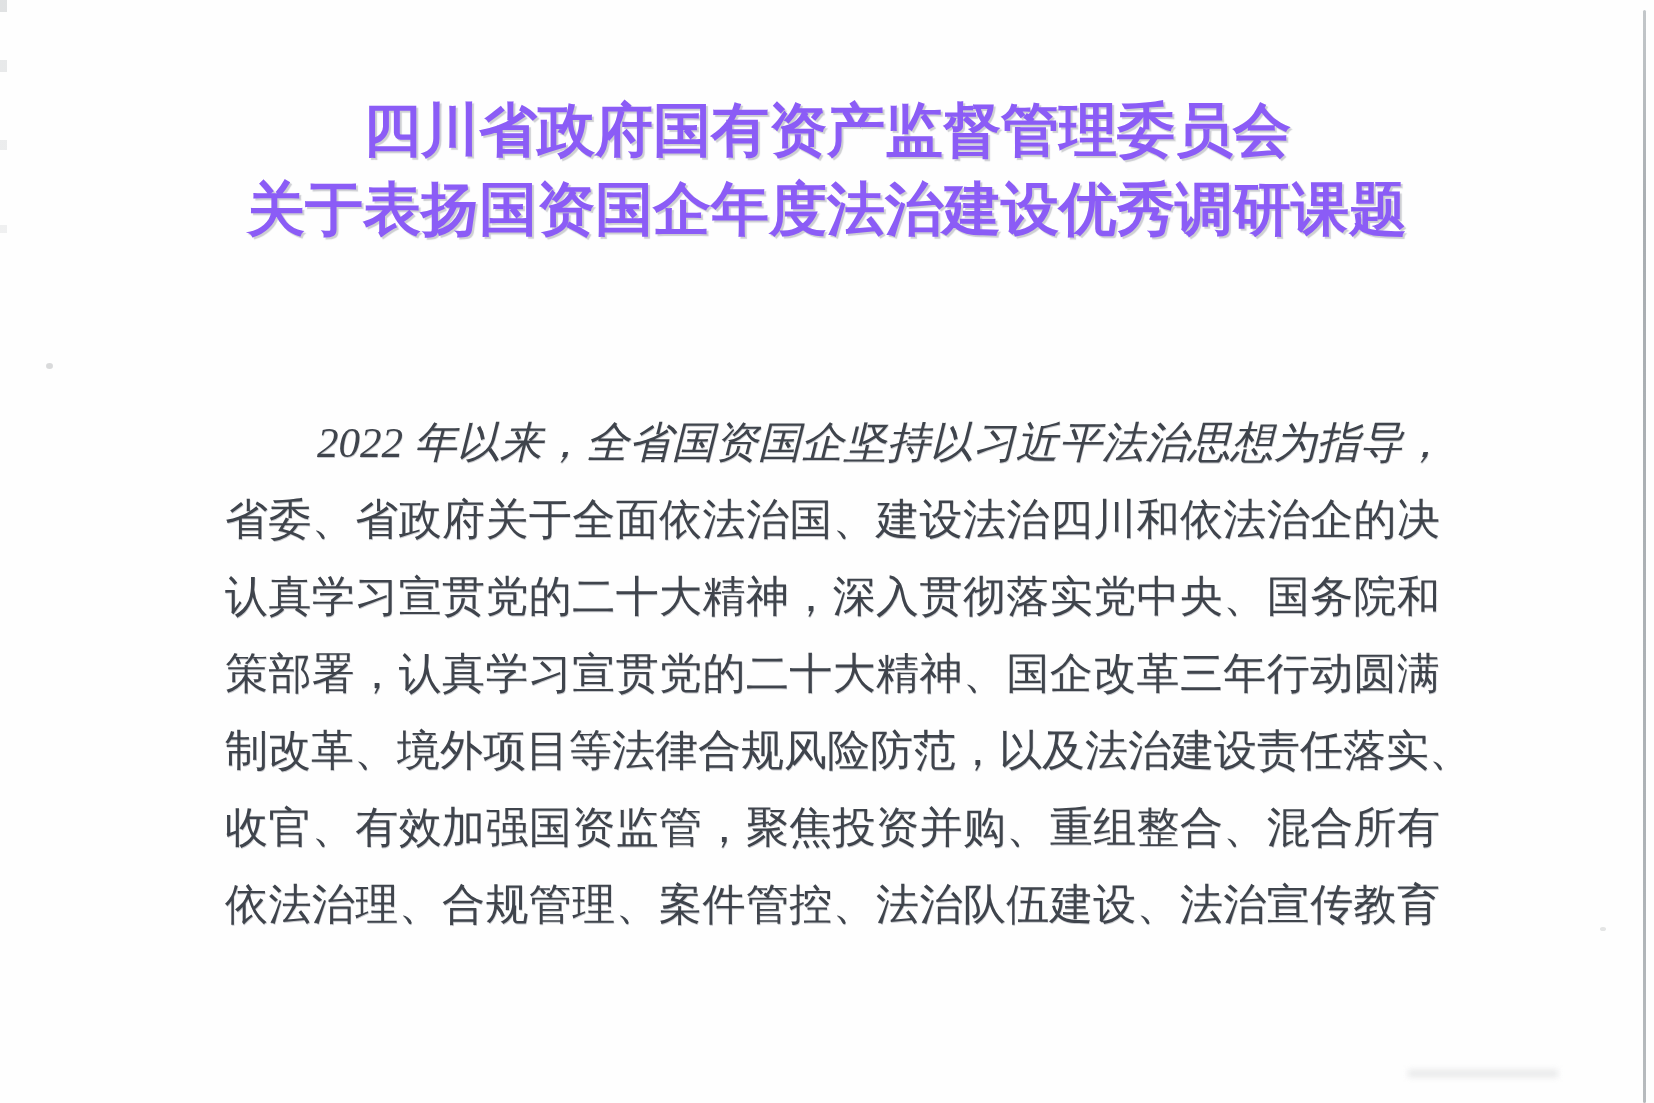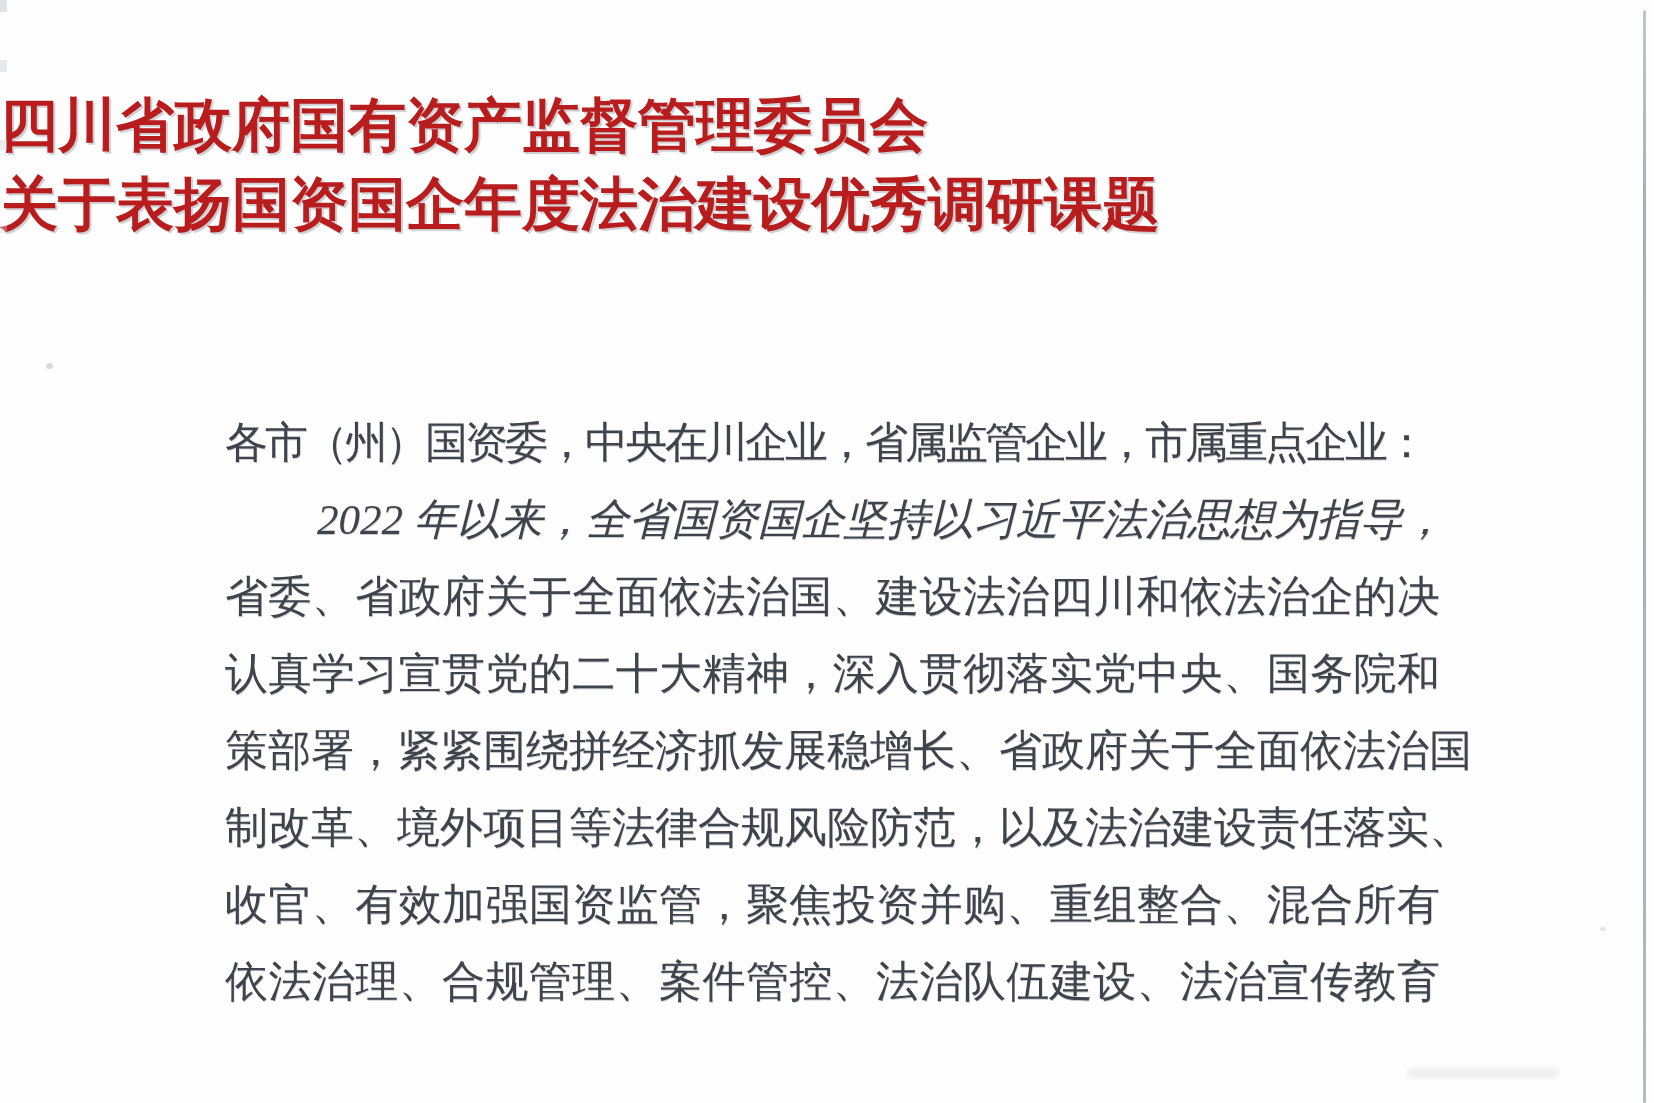--- a/index.html
+++ b/index.html
@@ -14,25 +14,26 @@
     background: #fefefe;
     overflow: hidden;
     font-family: "Liberation Serif", "DejaVu Serif", serif;
   }
   
   .title-block {
     position: absolute;
     top: 90px;
     left: 0;
     width: 100%;
-    font-family: Liberation Mono, monospace;
+    text-align: center;
+    font-family: Liberation Sans, sans-serif;
     font-weight: 700;
     font-size: 58px;
     line-height: 79px;
-    color: #b91c1c;
+    color: #8b5cf6;
     letter-spacing: 0px;
     text-shadow: 2px 2px 1px rgba(125, 130, 140, 0.38);
     white-space: nowrap;
   }
   
   .body-block {
     position: absolute;
     top: 404px;
     left: 225px;
     width: 1215px;
@@ -102,25 +103,24 @@
 <body>
 
 <div class="page">
 
   <div class="title-block">
     <div class="title-line">四川省政府国有资产监督管理委员会</div>
     <div class="title-line">关于表扬国资国企年度法治建设优秀调研课题</div>
   </div>
 
   <div class="body-block">
-    <div class="salutation">各市（州）国资委，中央在川企业，省属监管企业，市属重点企业：</div>
     <div class="para-line indent">2022 年以来，全省国资国企坚持以习近平法治思想为指导，</div>
     <div class="para-line">省委、省政府关于全面依法治国、建设法治四川和依法治企的决</div>
     <div class="para-line">认真学习宣贯党的二十大精神，深入贯彻落实党中央、国务院和</div>
-    <div class="para-line">策部署，紧紧围绕拼经济抓发展稳增长、省政府关于全面依法治国</div>
+    <div class="para-line">策部署，认真学习宣贯党的二十大精神、国企改革三年行动圆满</div>
     <div class="para-line">制改革、境外项目等法律合规风险防范，以及法治建设责任落实、</div>
     <div class="para-line">收官、有效加强国资监管，聚焦投资并购、重组整合、混合所有</div>
     <div class="para-line">依法治理、合规管理、案件管控、法治队伍建设、法治宣传教育</div>
   </div>
 
   <div class="edge-line"></div>
   <div class="speck s1"></div>
   <div class="speck s2"></div>
   <div class="smudge-bottom"></div>
   <div class="left-edge-marks"></div>

